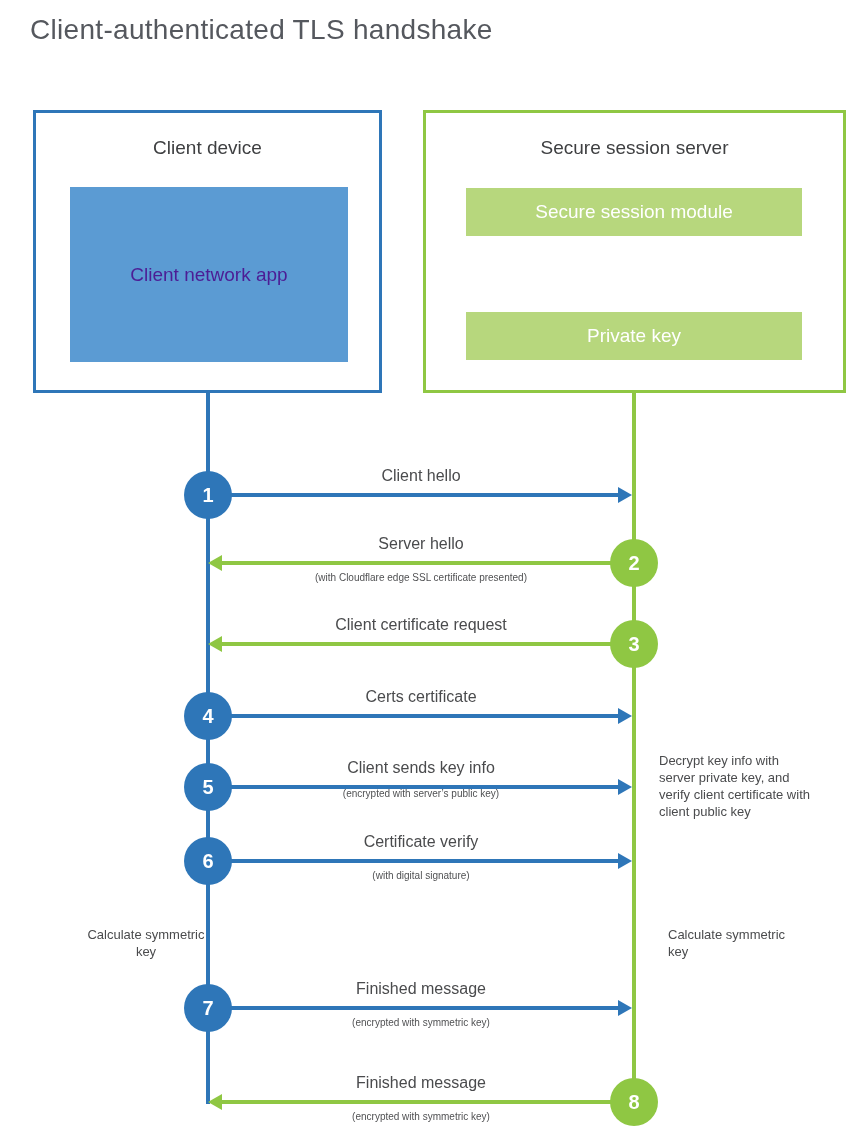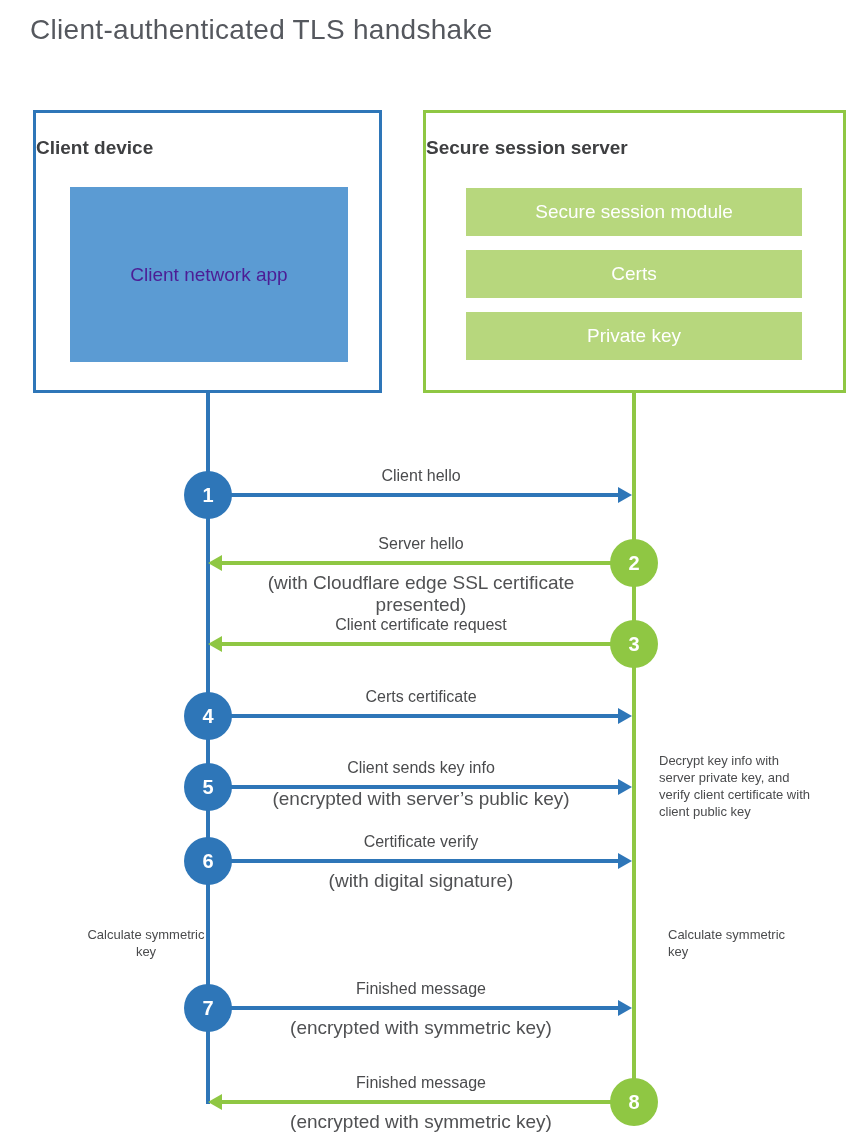--- a/index.html
+++ b/index.html
@@ -14,22 +14,22 @@
     font-family:"Liberation Sans","DejaVu Sans",sans-serif;overflow:hidden;
   }
   .title{
     position:absolute;left:30px;top:14px;margin:0;
     font-size:28px;font-weight:300;color:#55585e;letter-spacing:.3px;
   }
   .actor-box{position:absolute;top:110px;height:283px;background:#fff;box-sizing:border-box;}
   .client-box{left:33px;width:349px;border:3px solid var(--blue);}
   .server-box{left:423px;width:423px;border:3px solid var(--green);}
   .actor-title{
-    position:absolute;left:0;right:0;top:24px;text-align:left;
-    font-size:19px;font-weight:bold;color:#3e3f41;
+    position:absolute;left:0;right:0;top:24px;text-align:center;
+    font-size:19px;font-weight:normal;color:#3e3f41;
   }
   .client-app{
     position:absolute;left:34px;top:74px;width:278px;height:175px;
     background:var(--blue-light);display:flex;align-items:center;justify-content:center;
   }
   .client-app-text{width:160px;text-align:center;font-size:19px;color:#4c1d95;line-height:1.35;}
   .server-bar{
     position:absolute;left:40px;width:336px;height:48px;background:var(--green-light);
     color:#fff;font-size:19px;text-align:center;line-height:48px;
   }
@@ -38,21 +38,21 @@
   .green-bg{background:var(--green);}
   .hline{position:absolute;height:4px;z-index:2;}
   .arrowhead{position:absolute;width:0;height:0;border-top:8px solid transparent;border-bottom:8px solid transparent;z-index:2;}
   .arrowhead.right{border-left:14px solid var(--blue);}
   .arrowhead.left{border-right:14px solid var(--green);}
   .circle{
     position:absolute;width:48px;height:48px;border-radius:50%;z-index:3;
     color:#fff;font-size:20px;font-weight:bold;text-align:center;line-height:48px;
   }
   .msg-label{position:absolute;left:221px;width:400px;text-align:center;font-size:16px;color:#4a4b4d;}
-  .msg-sub{position:absolute;left:221px;width:400px;text-align:center;font-size:19px;color:#505153;}
+  .msg-sub{position:absolute;left:221px;width:400px;text-align:center;font-size:10px;color:#505153;}
   .note{position:absolute;font-size:13px;line-height:17px;color:#4a4b4d;}
   .note-decrypt{left:659px;top:752px;width:158px;}
   .calc-left{left:86px;top:926px;width:120px;text-align:center;}
   .calc-right{left:668px;top:926px;width:120px;text-align:left;}
 </style>
 </head>
 <body>
 
 <div class="canvas">
 
@@ -61,21 +61,20 @@
   <div class="actor-box client-box">
     <div class="actor-title">Client device</div>
     <div class="client-app">
       <span class="client-app-text">Client network app</span>
     </div>
   </div>
 
   <div class="actor-box server-box">
     <div class="actor-title">Secure session server</div>
     <div class="server-bar" style="top:75px">Secure session module</div>
-    <div class="server-bar" style="top:137px">Certs</div>
     <div class="server-bar" style="top:199px">Private key</div>
   </div>
 
   <div class="lifeline blue-bg" style="left:206px;top:393px;height:711px"></div>
   <div class="lifeline green-bg" style="left:632px;top:393px;height:710px"></div>
 
   <div class="step">
     <div class="msg-label" style="top:467px">Client hello</div>
     <div class="hline blue-bg" style="left:208px;top:493px;width:410px"></div>
     <div class="arrowhead right" style="left:618px;top:487px"></div>

